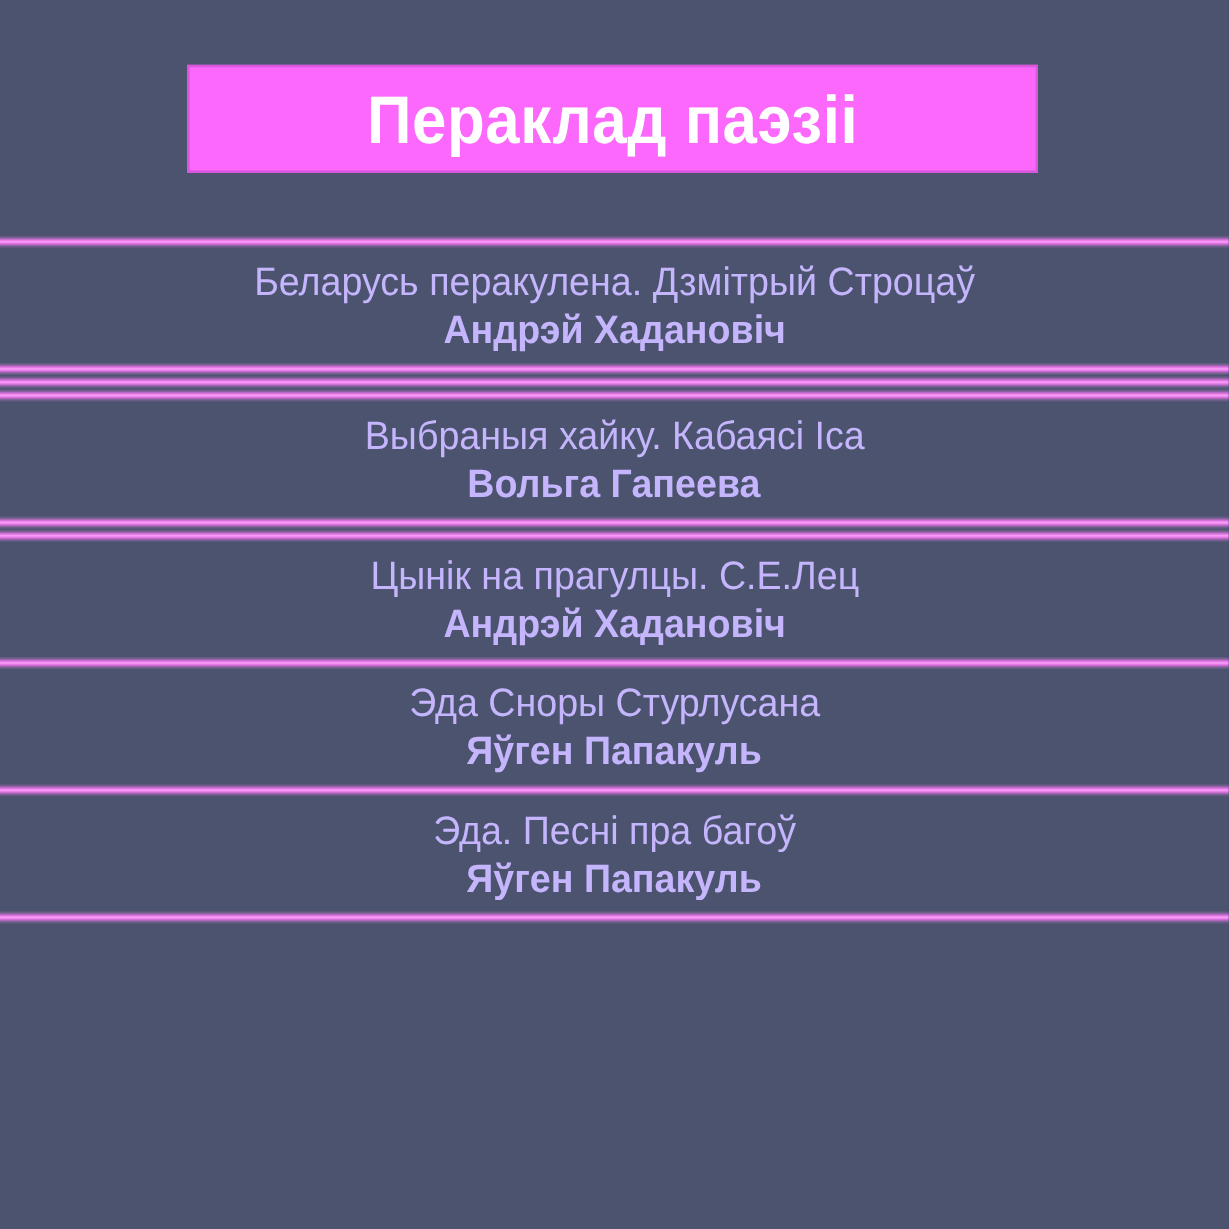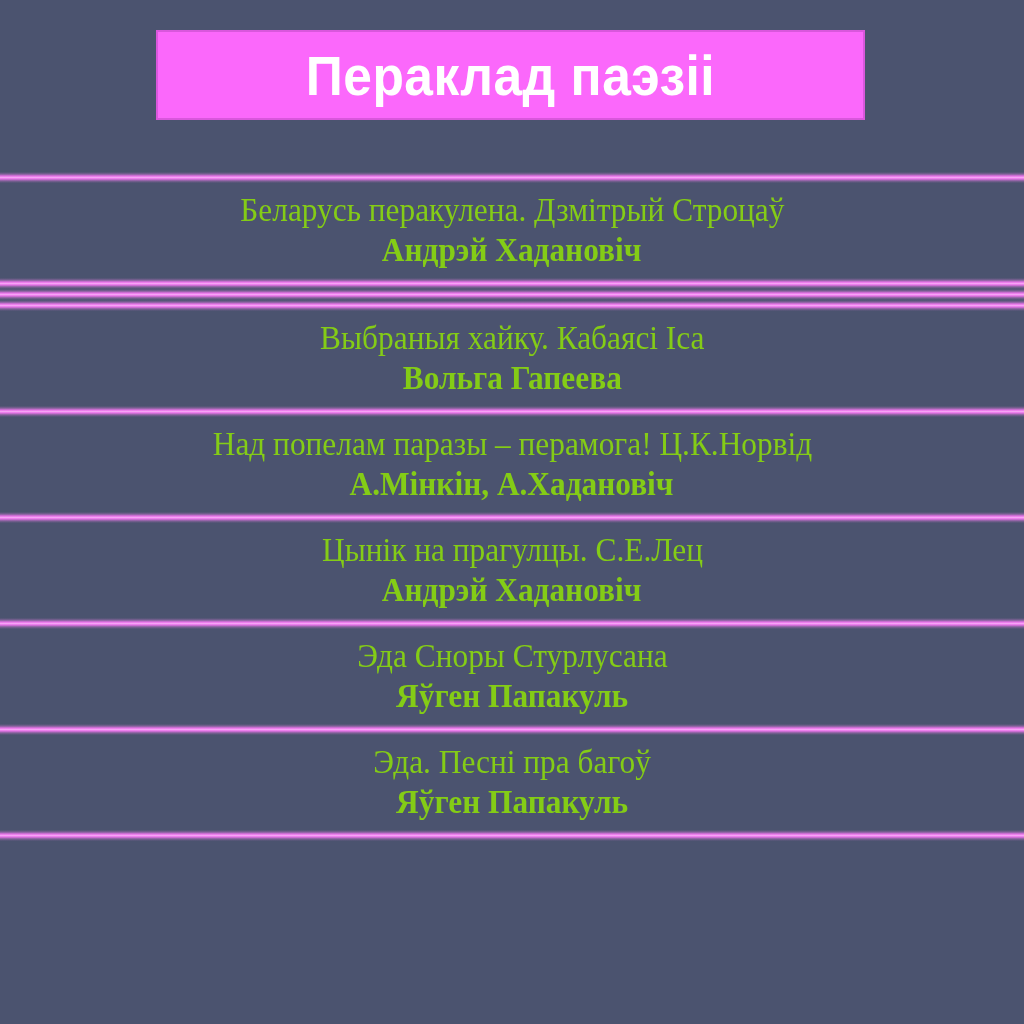--- a/index.html
+++ b/index.html
@@ -16,20 +16,21 @@
   .poster {
     width: 1024px;
     height: 1024px;
     display: flex;
     flex-direction: column;
   }
   .top-area {
     height: 172px;
     position: relative;
     flex: 0 0 auto;
+    margin-top: 24px;
   }
   .banner {
     position: absolute;
     left: 156px;
     top: 30px;
     width: 709px;
     height: 90px;
     box-sizing: border-box;
     background: #fb68fb;
     border: 2px solid #d957dc;
@@ -58,22 +59,21 @@
       #7d6095 82%,
       #4b536f 100%);
   }
   .row {
     height: 95px;
     flex: 0 0 auto;
     display: flex;
     flex-direction: column;
     align-items: center;
     justify-content: center;
-    color: #84cc16;
-    font-family: Liberation Serif, serif;
+    color: #c4b5fd;
   }
   .book-title {
     font-size: 33px;
     font-weight: normal;
     line-height: 1.2;
     display: inline-block;
     transform: scaleX(0.95);
     white-space: nowrap;
   }
   .book-authors {
@@ -109,24 +109,20 @@
 
   <div class="divider"></div>
 
   <div class="divider"></div>
   <div class="row">
     <span class="book-title">Выбраныя хайку. Кабаясі Іса</span>
     <span class="book-authors">Вольга Гапеева</span>
   </div>
 
   <div class="divider"></div>
-  <div class="row">
-    <span class="book-title">Над попелам паразы – перамога! Ц.К.Норвід</span>
-    <span class="book-authors">А.Мінкін, А.Хадановіч</span>
-  </div>
 
   <div class="divider"></div>
   <div class="row">
     <span class="book-title">Цынік на прагулцы. С.Е.Лец</span>
     <span class="book-authors">Андрэй Хадановіч</span>
   </div>
 
   <div class="divider"></div>
   <div class="row">
     <span class="book-title">Эда Сноры Стурлусана</span>

